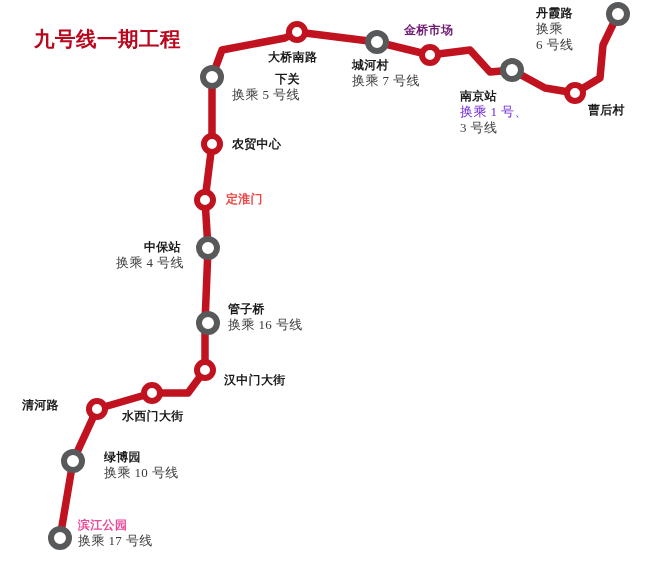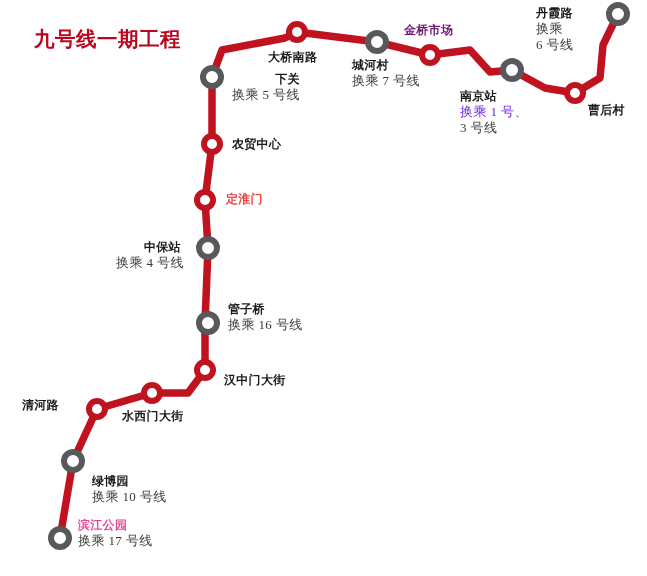--- a/index.html
+++ b/index.html
@@ -165,21 +165,21 @@
       </div>
       <div class="station-label" style="left: 224px; top: 363px;">
         <span class="st-name" style="color: rgb(26, 26, 26); margin-top: 10px;">汉中门大街</span>
       </div>
       <div class="station-label" style="left: 122px; top: 409px;">
         <span class="st-name" style="color: rgb(26, 26, 26);">水西门大街</span>
       </div>
       <div class="station-label" style="left: 22px; top: 398px;">
         <span class="st-name" style="color: rgb(26, 26, 26);">清河路</span>
       </div>
-      <div class="station-label" style="left: 92px; top: 450px; margin-top: 24px;">
+      <div class="station-label" style="left: 104px; top: 450px;">
         <span class="st-name" style="color: rgb(26, 26, 26);">绿博园</span>
         <span class="st-transfer" style="color: rgb(58, 58, 58);">换乘 10 号线</span>
       </div>
       <div class="station-label" style="left: 78px; top: 518px;">
         <span class="st-name" style="color: #ec4899;">滨江公园</span>
         <span class="st-transfer" style="color: rgb(58, 58, 58);">换乘 17 号线</span>
       </div>
     </div>
 
 </div>

